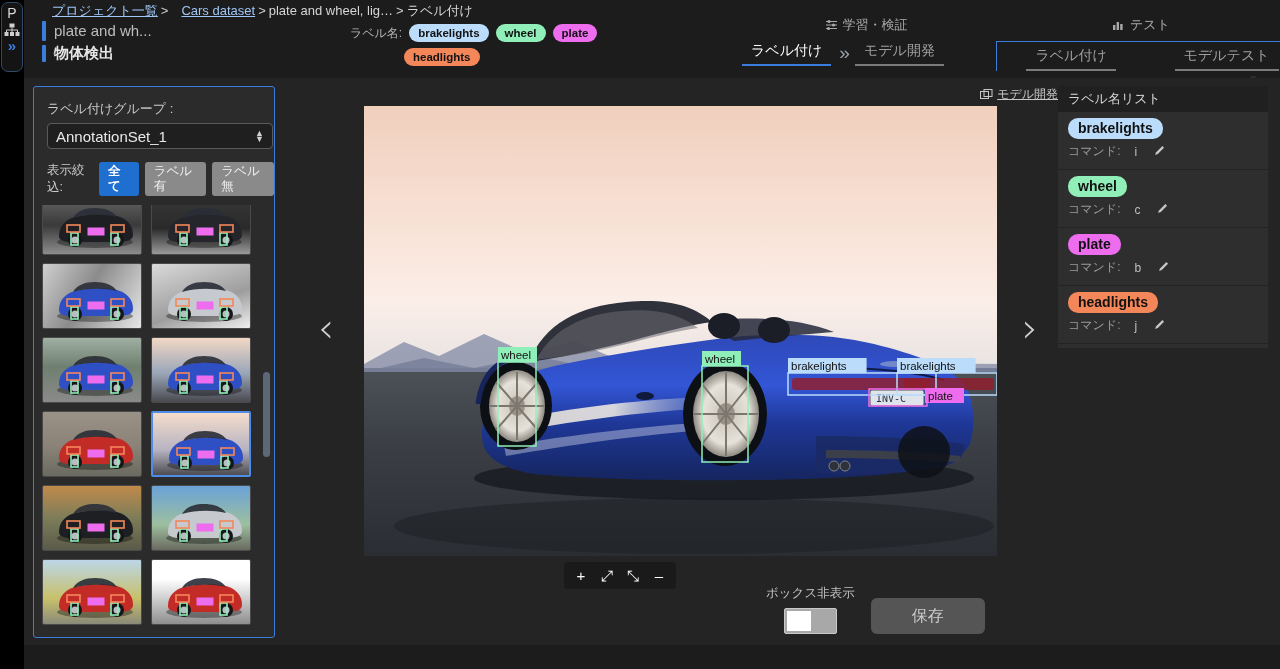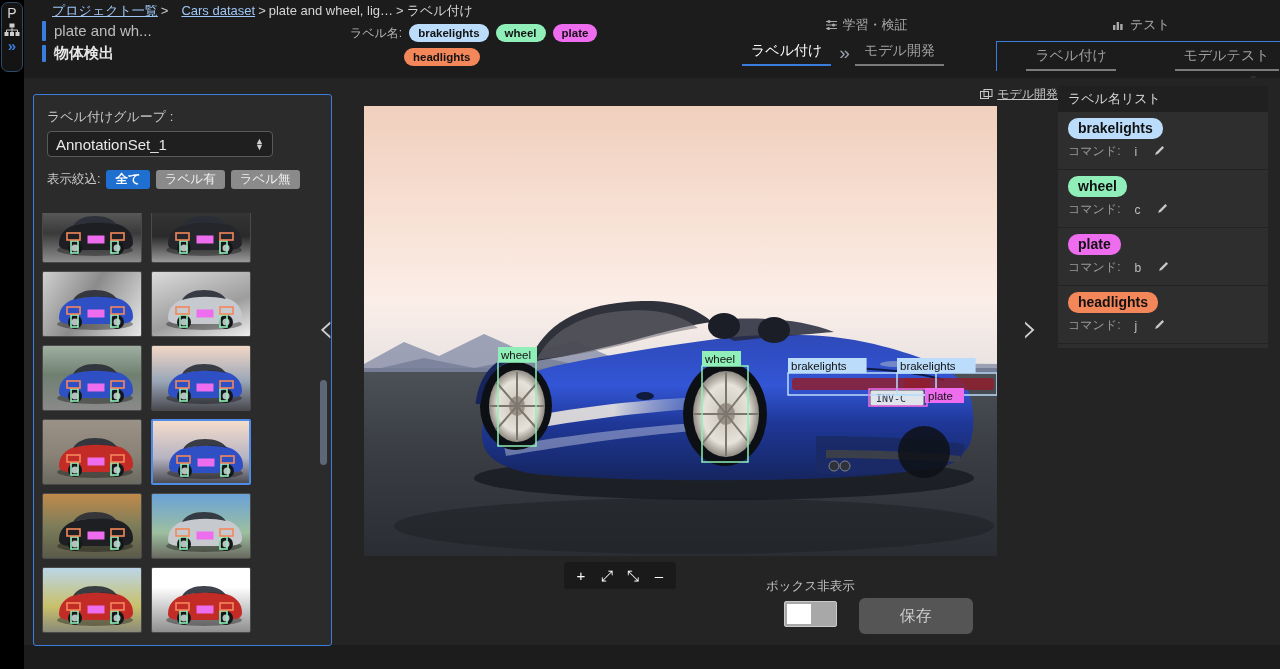--- a/index.html
+++ b/index.html
@@ -92,21 +92,21 @@
   }
 
   
   .body-area {
     position: absolute; left: 24px; top: 78px; right: 0; bottom: 24px;
     background: #242424;
   }
 
   
   .left-panel {
-    position: absolute; left: 9px; top: 16px; width: 299px; height: 552px;
+    position: absolute; left: 9px; top: 8px; width: 242px; height: 552px;
     background: #2b2b2b; border: 1px solid #3b7ddd; border-radius: 3px;
     overflow: hidden;
   }
   .lp-label { font-size: 13px; color: #cbcbcb; margin: 13px 0 5px 13px; }
   .lp-select {
     margin-left: 13px; width: 226px; height: 26px;
     background: #1f1f1f; border: 1px solid #5a5a5a; border-radius: 4px;
     color: #e8e8e8; font-size: 15px; padding: 0 8px;
     display: flex; align-items: center; justify-content: space-between;
     cursor: pointer;
@@ -163,21 +163,21 @@
     background: #1a1a1a; border-radius: 3px; height: 27px;
     display: flex; align-items: center; gap: 0px; padding: 0 4px;
   }
   .zbtn {
     width: 26px; height: 27px; display: flex; align-items: center;
     justify-content: center; color: #fff; cursor: pointer; font-size: 15px;
   }
 
   .bottom-ctrl {
     position: absolute; left: 470px; top: 500px;
-    display: flex; align-items: flex-start; gap: 4px;
+    display: flex; align-items: flex-end; gap: 16px;
   }
   .toggle-wrap { display: flex; flex-direction: column; align-items: center; gap: 6px; }
   .toggle-cap { font-size: 12.5px; color: #c2c2c2; }
   .toggle {
     width: 53px; height: 26px; background: #a8a8a8; border: 1px solid #c9c9c9;
     border-radius: 2px; position: relative; cursor: pointer;
   }
   .toggle .knob {
     position: absolute; left: 2px; top: 2px; width: 24px; height: 20px;
     background: #ffffff;

